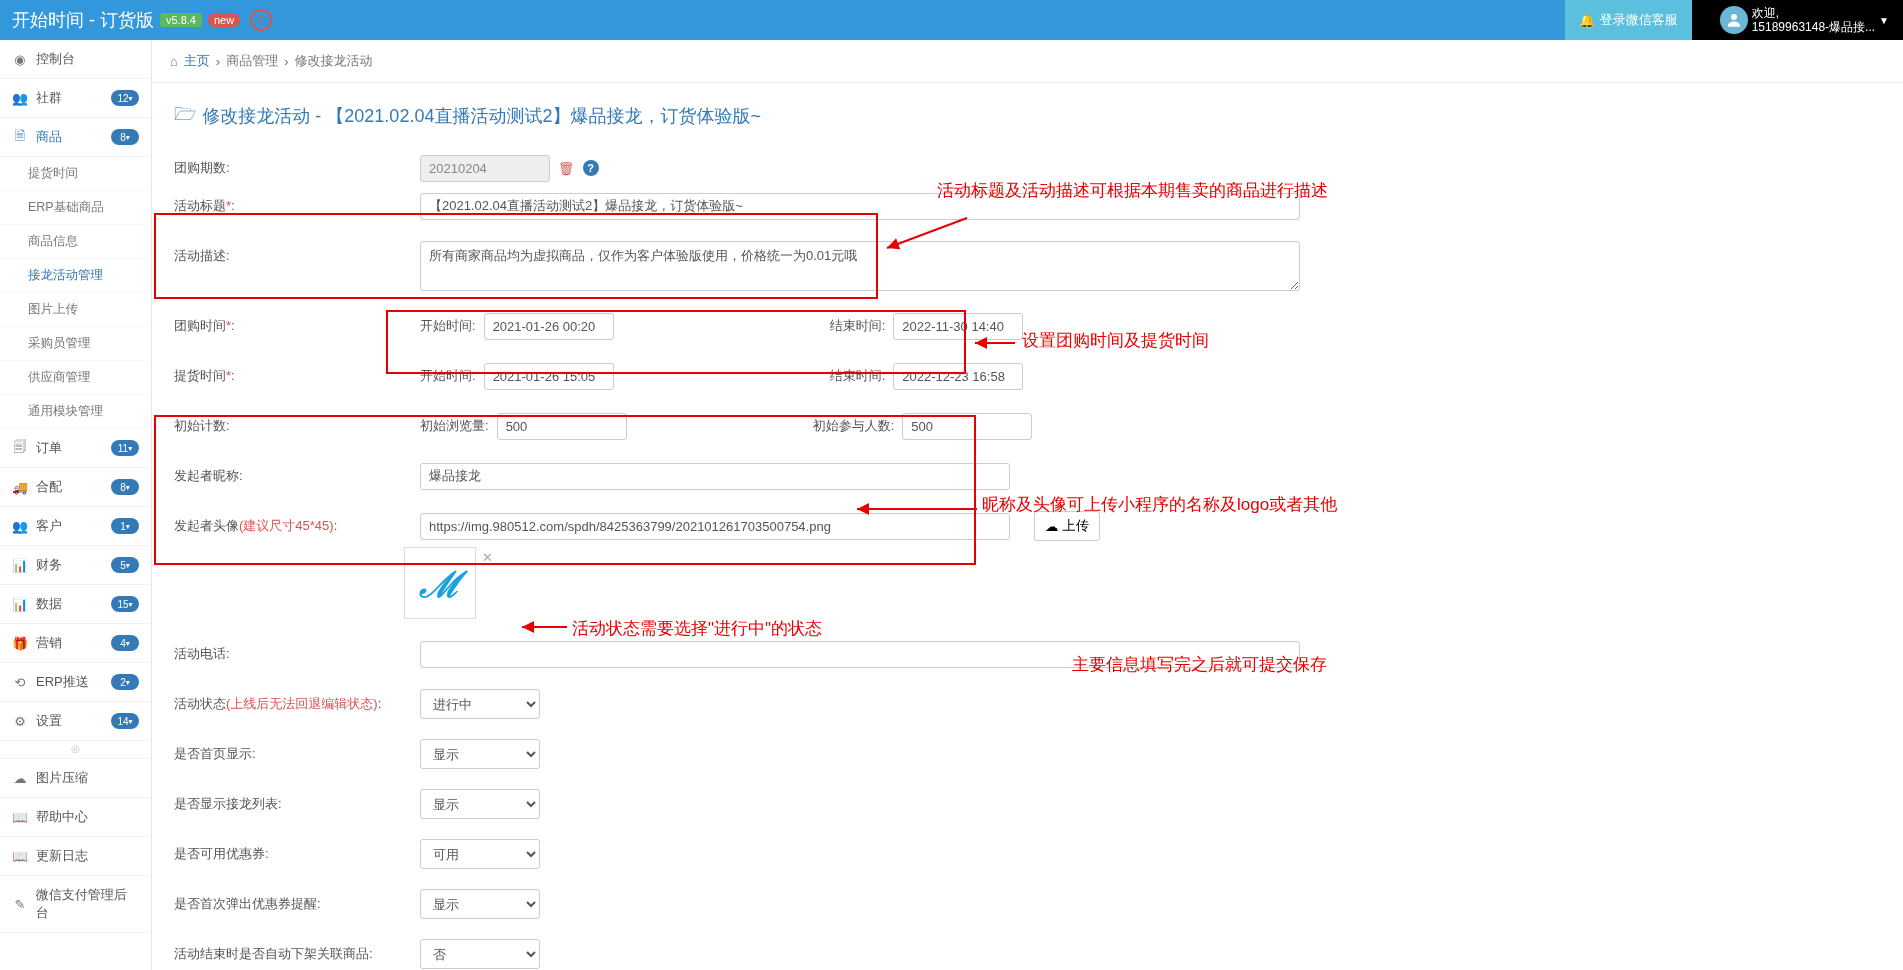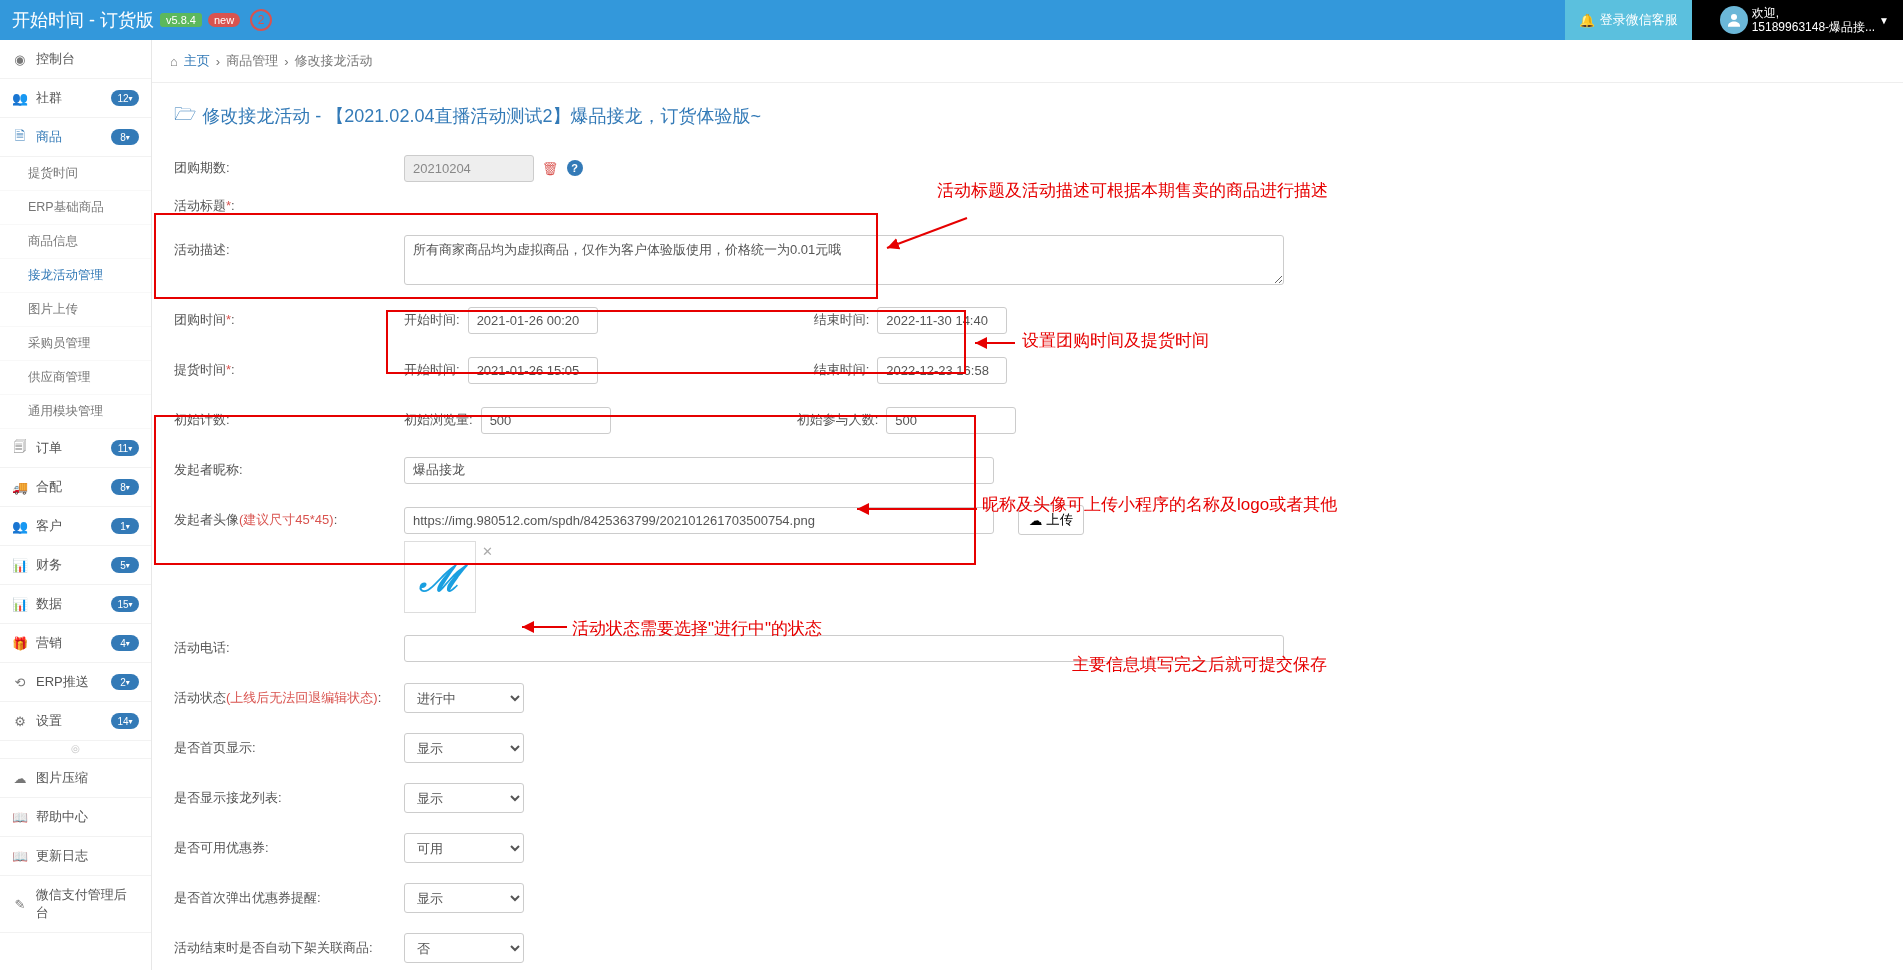--- a/index.html
+++ b/index.html
@@ -29,21 +29,21 @@
 .main { flex: 1; background: #fff; padding: 0; overflow: hidden; }
 .breadcrumb { padding: 12px 18px; border-bottom: 1px solid #eee; display: flex; align-items: center; gap: 6px; font-size: 13px; color: #777; }
 .breadcrumb a { color: #337ab7; text-decoration: none; }
 .content { padding: 18px 22px; position: relative; }
 .page-title { color: #337ab7; font-size: 18px; font-weight: 400; margin-bottom: 22px; display: flex; align-items: center; gap: 6px; }
 .form-row { display: flex; align-items: flex-start; margin-bottom: 20px; font-size: 13px; }
 .form-row.tight { margin-bottom: 8px; }
 .flabel { width: 230px; text-align: left; color: #555; padding-top: 6px; }
 .flabel .req { color: #d9534f; }
 .flabel .hint { color: #d9534f; }
-.fcontrol { flex: 0 0 auto; display: flex; align-items: center; gap: 8px; min-height: 30px; }
+.fcontrol { flex: 0 0 auto; display: flex; align-items: center; gap: 8px; min-height: 30px; margin-left: 16px; }
 .fnote { color: #d9534f; font-size: 12px; margin-top: 4px; margin-left: 0; }
 input[type=text], textarea, select { border: 1px solid #ccc; border-radius: 3px; padding: 5px 8px; font-size: 13px; font-family: inherit; color: #555; background: #fff; }
 input[readonly] { background: #eee; color: #888; }
 .input-sm { width: 130px; }
 .input-lg { width: 590px; }
 .input-xl { width: 880px; }
 .input-full { width: 880px; }
 textarea.input-full { height: 50px; resize: both; }
 select.sel { width: 120px; height: 30px; }
 .sublabel { color: #555; font-size: 13px; }
@@ -224,20 +224,23 @@
           <div class="fcontrol">
             <input type="text" class="input-sm" readonly="" value="20210204" style="">
             <span class="trash-icon">🗑</span>
             <span class="info-icon">?</span>
           </div>
         </div>
       </div>
 
       <div class="form-row">
         <div class="flabel"><span>活动标题</span><span class="req">*</span>:</div>
+        <div class="fcontrol">
+            <input type="text" class="input-xl" value="【2021.02.04直播活动测试2】爆品接龙，订货体验版~" style="">
+          </div>
       </div>
 
       <div class="form-row">
         <div class="flabel">活动描述:</div>
         <div class="fcontrol">
             <textarea class="input-full" style="">所有商家商品均为虚拟商品，仅作为客户体验版使用，价格统一为0.01元哦</textarea>
           </div>
       </div>
 
       <div class="form-row">

